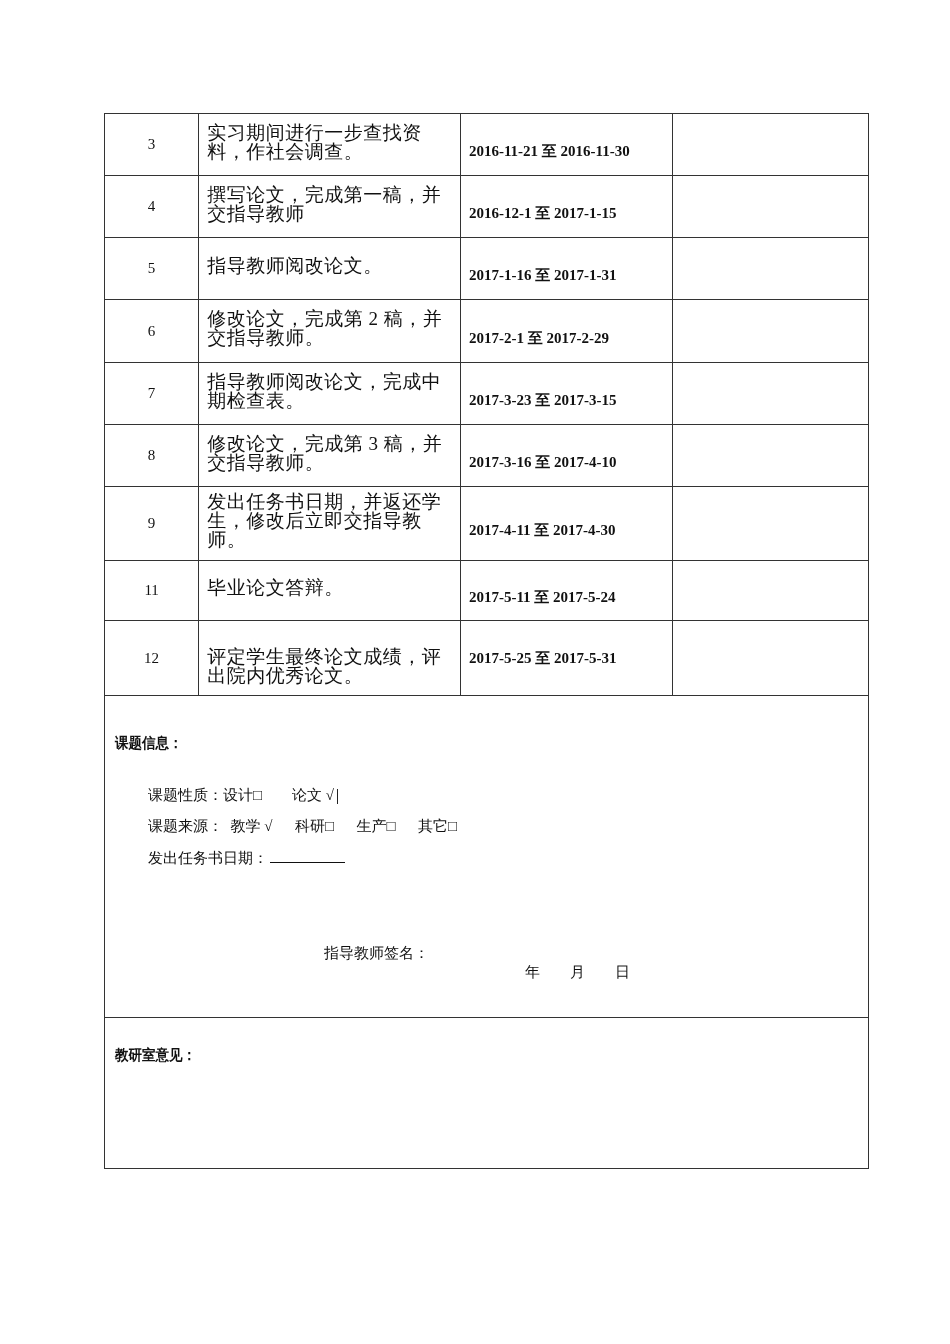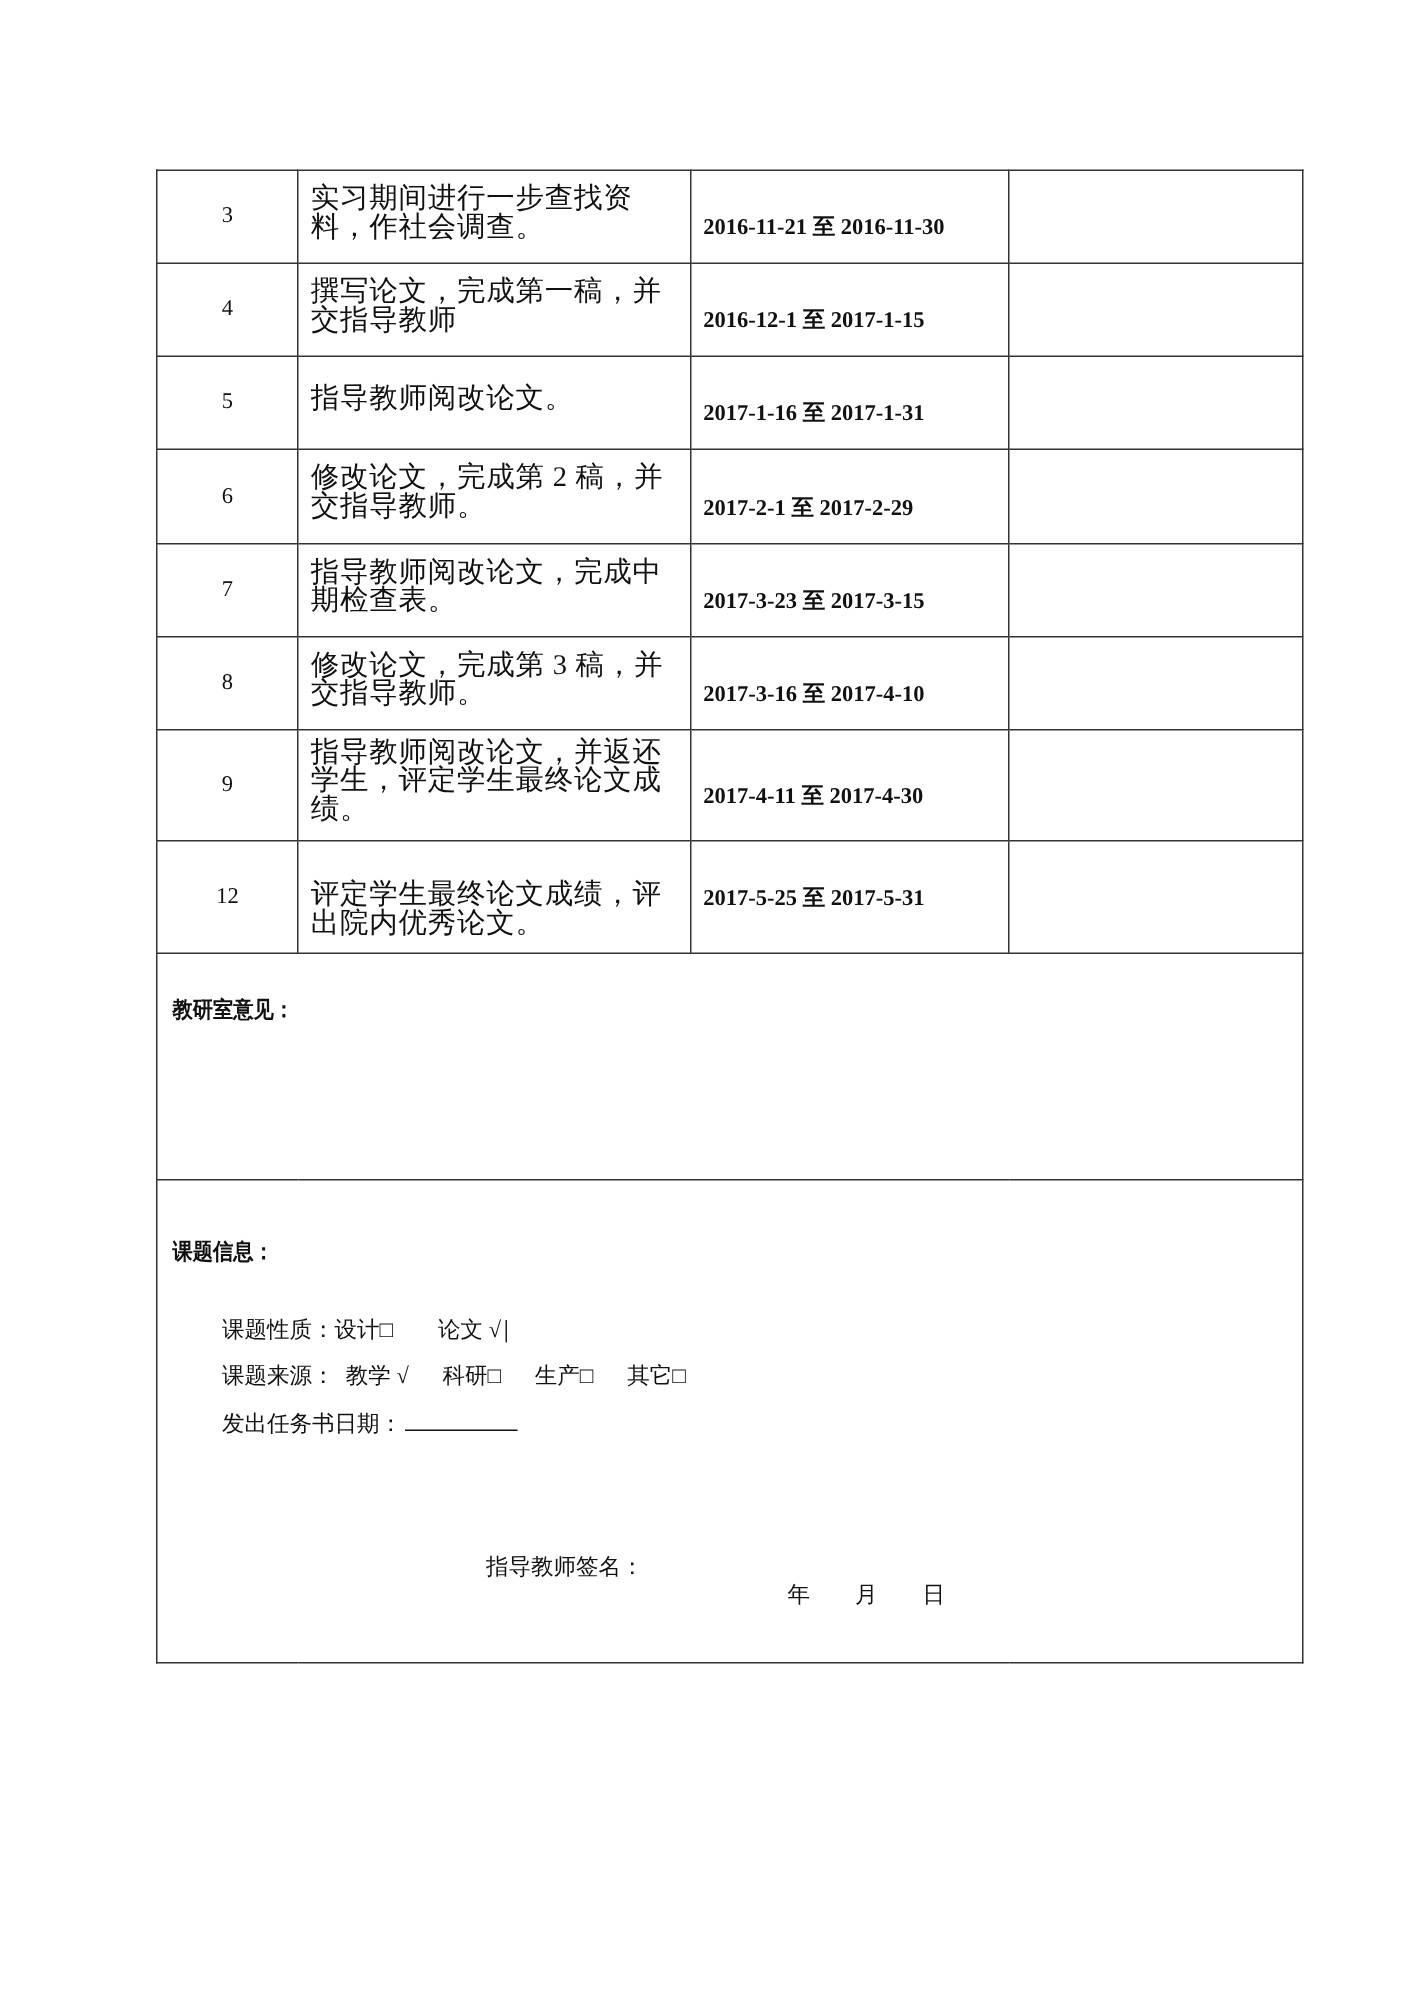--- a/index.html
+++ b/index.html
@@ -112,47 +112,57 @@
           <span class="task-text">修改论文，完成第 3 稿，并交指导教师。</span>
         </td>
       <td class="cell-date">
           <span class="date-text">2017-3-16 至 2017-4-10</span>
         </td>
       <td></td>
     </tr>
     <tr style="height:74px">
       <td class="cell-no">9</td>
       <td class="cell-task">
-          <span class="task-text">指导教师阅改论文，并返还学生，评定学生最终论文成绩。</span>
+          <span class="task-text">发出任务书日期，并返还学生，修改后立即交指导教师。</span>
         </td>
       <td class="cell-date">
           <span class="date-text">2017-4-11 至 2017-4-30</span>
+        </td>
+      <td></td>
+    </tr>
+    <tr style="height:60px">
+      <td class="cell-no">11</td>
+      <td class="cell-task">
+          <span class="task-text">毕业论文答辩。</span>
+        </td>
+      <td class="cell-date">
+          <span class="date-text">2017-5-11 至 2017-5-24</span>
         </td>
       <td></td>
     </tr>
     <tr style="height:75px">
       <td class="cell-no">12</td>
       <td class="cell-task">
           <span class="task-text" style="margin-top:16px">评定学生最终论文成绩，评出院内优秀论文。</span>
         </td>
       <td class="cell-date">
           <span class="date-text" style="margin-top:0">2017-5-25 至 2017-5-31</span>
         </td>
       <td></td>
     </tr>
-    <tr style="height:151px">
-      <td colspan="4" class="section-cell">
-        <span class="section-title" style="top:28px">教研室意见：</span>
-        <span></span>
-      </td>
-    </tr>
     <tr style="height:322px">
       <td colspan="4" class="section-cell">
         <span class="section-title" style="top:38px">课题信息：</span>
         <div class="info-line" style="top:90px"><span>课题性质：设计□        论文 √</span><span class="cursor-bar"></span></div>
         <div class="info-line" style="top:121px">课题来源：  教学 √      科研□      生产□      其它□</div>
         <div class="info-line" style="top:152px"><span>发出任务书日期：</span><span class="underline-blank"></span></div>
         <div class="sign-label">指导教师签名：</div>
         <div class="date-sign">年        月        日</div>
       </td>
     </tr>
+    <tr style="height:151px">
+      <td colspan="4" class="section-cell">
+        <span class="section-title" style="top:28px">教研室意见：</span>
+        <span></span>
+      </td>
+    </tr>
   </tbody>
 </table>
 
 </body></html>

